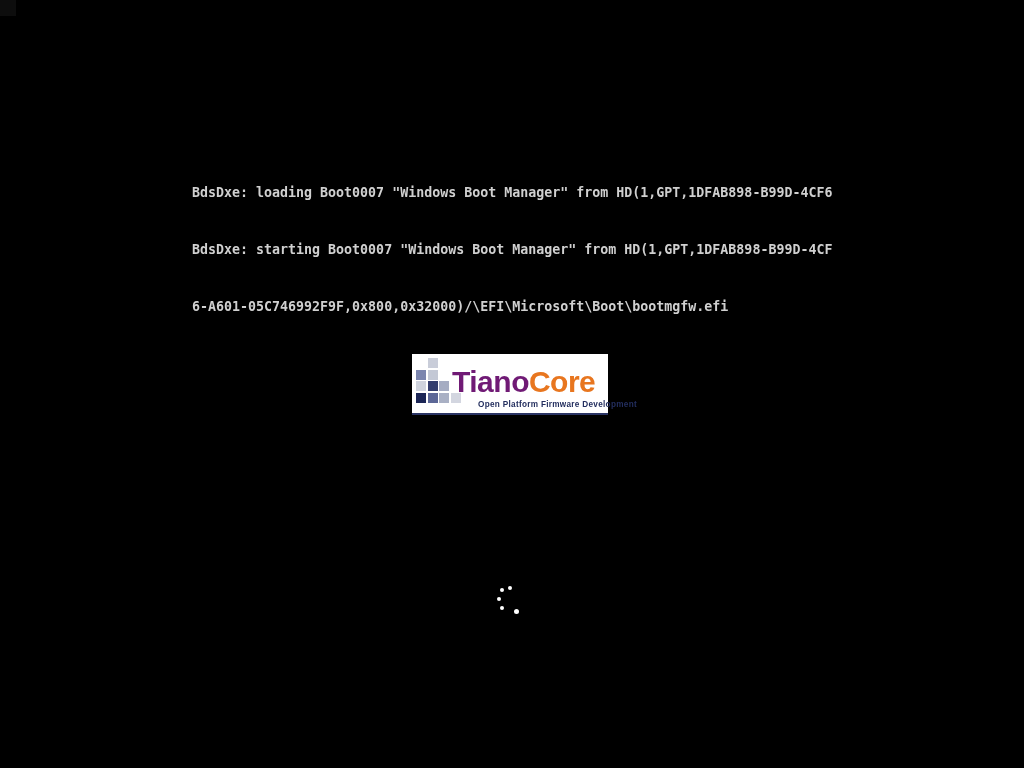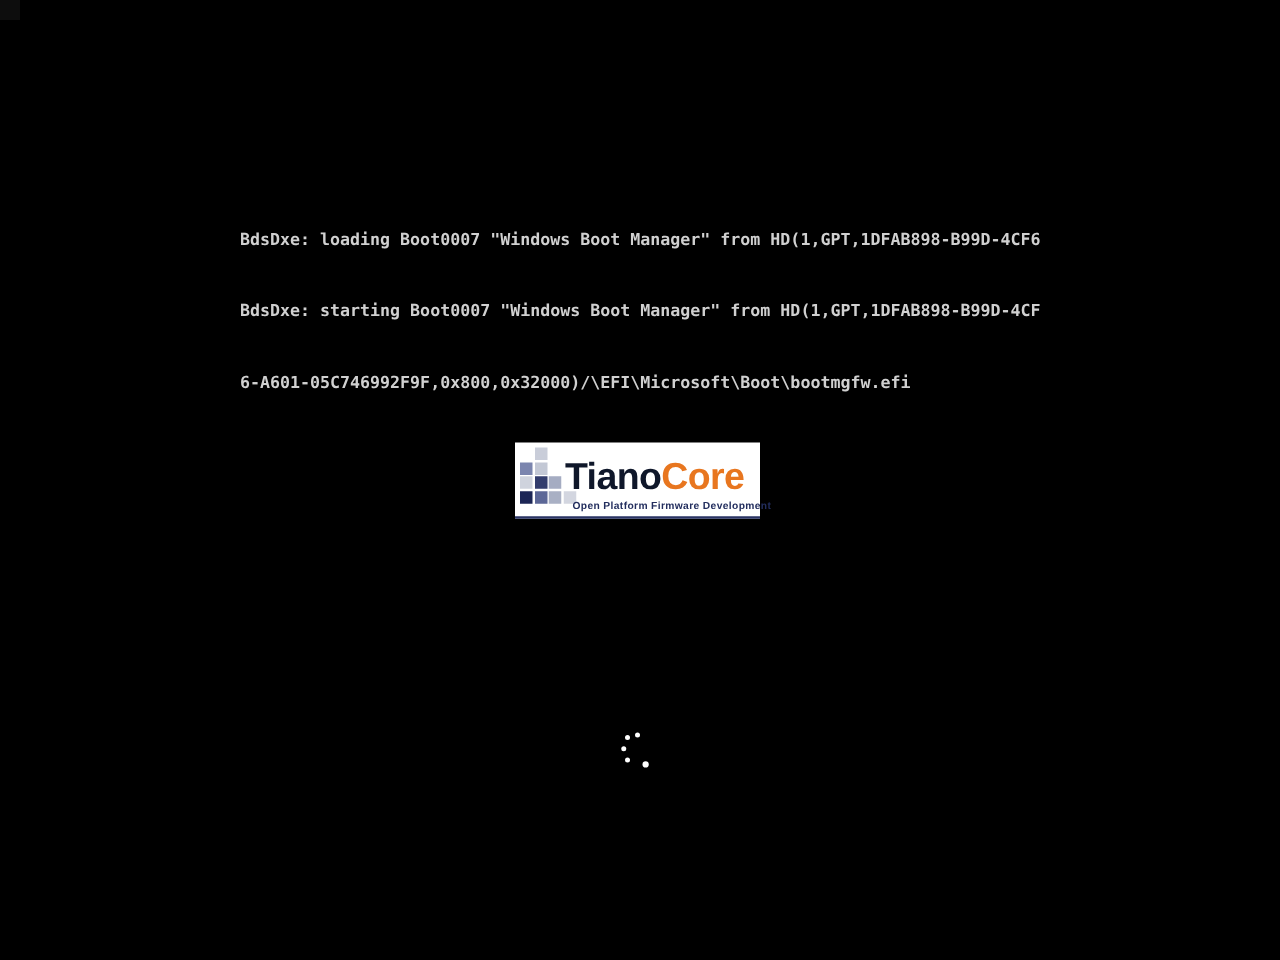--- a/index.html
+++ b/index.html
@@ -78,26 +78,26 @@
     position: absolute;
     left: 40px;
     top: 13px;
     font-family: "Liberation Sans", sans-serif;
     font-size: 30px;
     font-weight: bold;
     letter-spacing: -0.5px;
     line-height: 1;
     white-space: nowrap;
   }
-  .logo-word .navy   { color: #0f172a; }
+  .logo-word .navy   { color: #701a75; }
   .logo-word .orange { color: #e8761f; }
 
   .logo-tagline {
     position: absolute;
-    left: 46px;
+    left: 66px;
     top: 46px;
     font-family: "Liberation Sans", sans-serif;
     font-size: 8.2px;
     font-weight: bold;
     letter-spacing: 0.3px;
     color: #232e5e;
     white-space: nowrap;
   }
 
   

